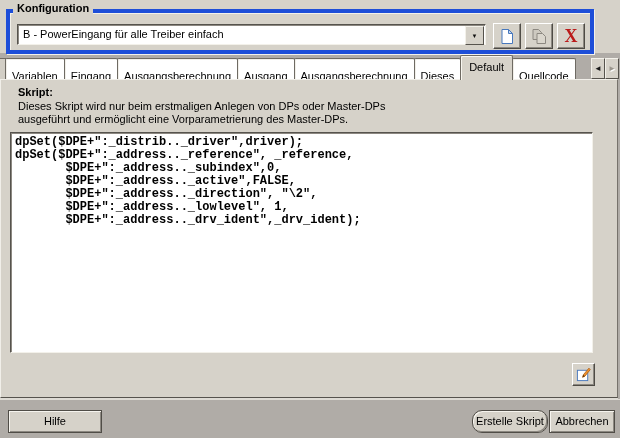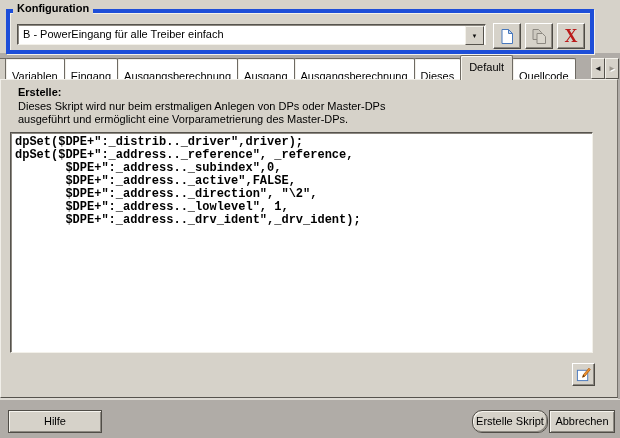--- a/index.html
+++ b/index.html
@@ -156,21 +156,21 @@
       <div class="scroll-btn">
         <span>◄</span>
       </div>
       <div class="scroll-btn disabled">
         <span>►</span>
       </div>
     </div>
   </div>
 
   <div class="panel">
-    <div class="hint-title">Erstelle:</div>
+    <div class="hint-title">Skript:</div>
     <div class="hint-line1">Dieses Skript wird nur beim erstmaligen Anlegen von DPs oder Master-DPs</div>
     <div class="hint-line2">ausgeführt und ermöglicht eine Vorparametrierung des Master-DPs.</div>
 
     <div class="script-editor">
       <pre>dpSet($DPE+":_distrib.._driver",driver);
 dpSet($DPE+":_address.._reference", _reference,
        $DPE+":_address.._subindex",0,
        $DPE+":_address.._active",FALSE,
        $DPE+":_address.._direction", "\2",
        $DPE+":_address.._lowlevel", 1,

